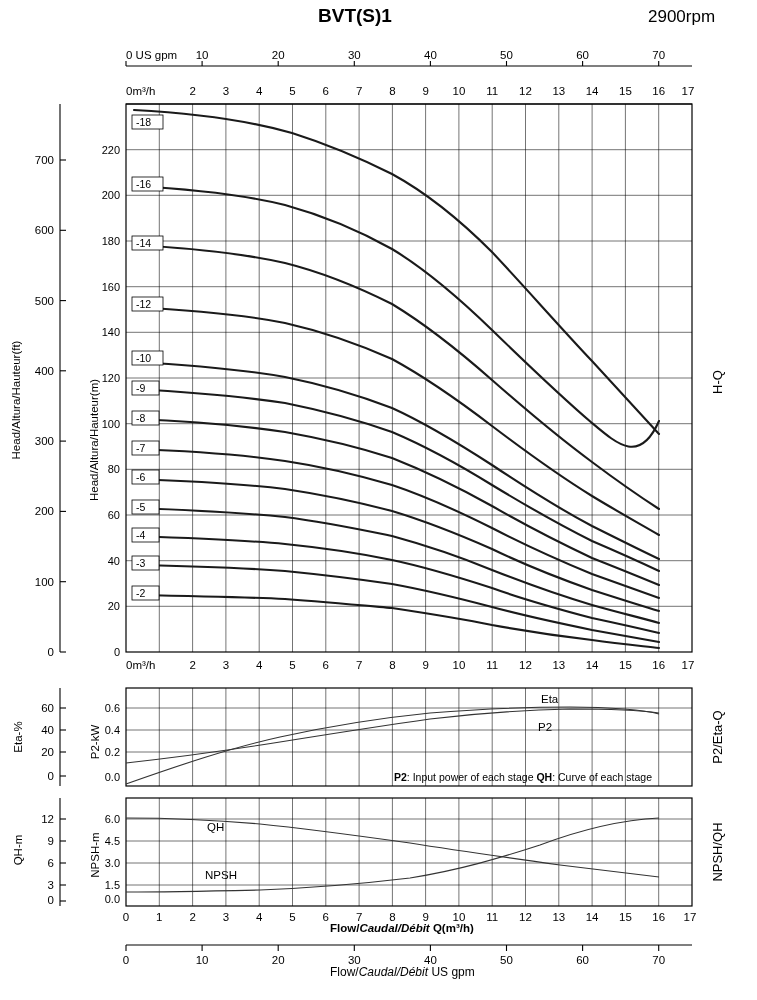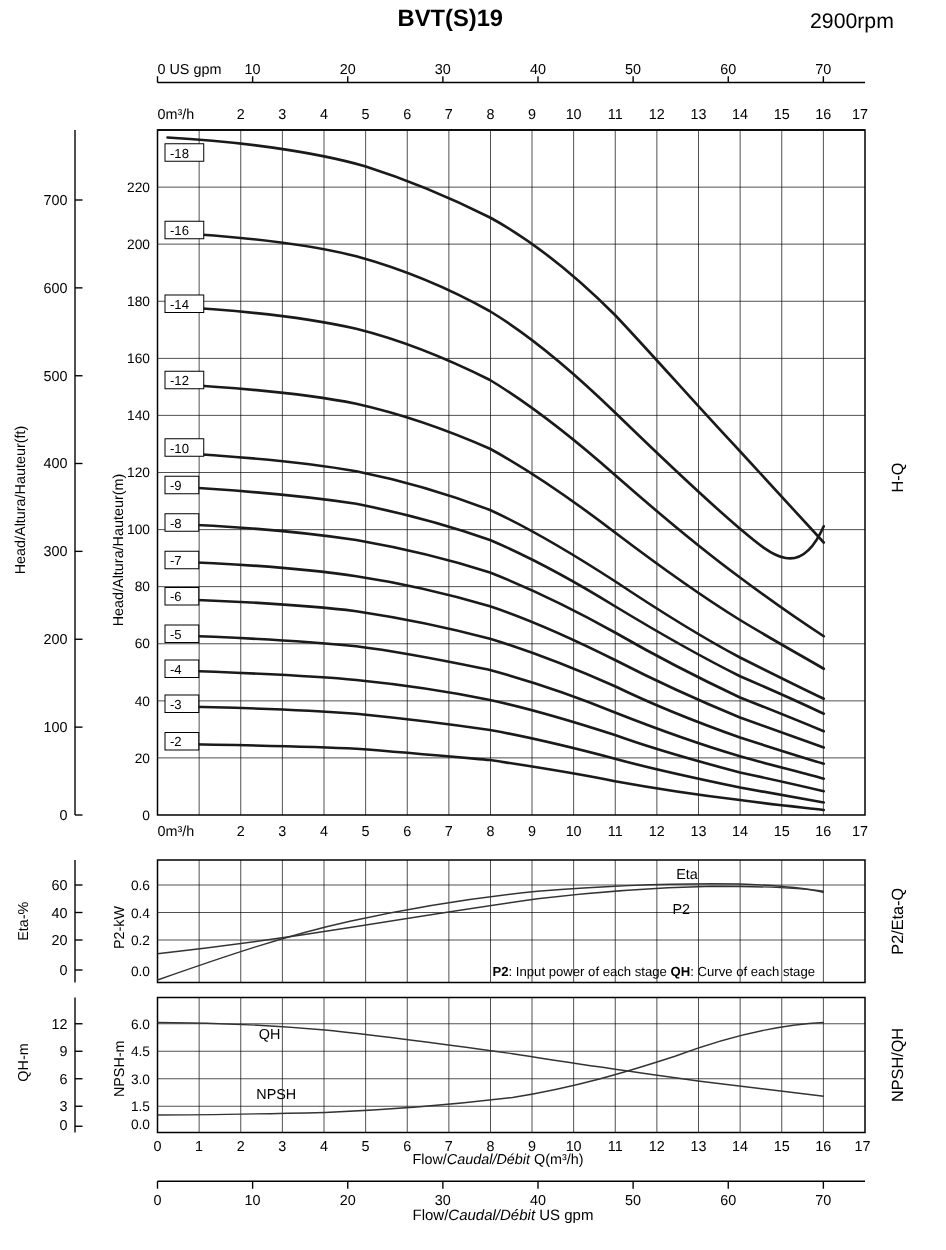--- a/index.html
+++ b/index.html
@@ -12,21 +12,21 @@
   .tick{font-size:11.5px;}
   .ticks{font-size:11px;}
   .axname{font-size:11.5px;}
   .curvelab{font-size:10.5px;}
   .sideR{font-size:13px;}
   .note{font-size:10.5px;}
 </style>
 </head>
 <body>
 
-<div class="abs title">BVT(S)19</div>
+<div class="abs title">BVT(S)1</div>
 <div class="abs rpm">2900rpm</div>
 
 <svg width="757" height="1000">
   <defs>
     <style>
       .gl{stroke:#000;stroke-width:0.55;fill:none;}
       .fr{stroke:#000;stroke-width:1.2;fill:none;}
       .cv{stroke:#1a1a1a;stroke-width:2.1;fill:none;stroke-linecap:round;}
       .cv2{stroke:#333;stroke-width:1.1;fill:none;}
       .ax{stroke:#000;stroke-width:1.1;fill:none;}
@@ -375,18 +375,18 @@
     <text class="tick" x="202.1" y="964" text-anchor="middle">10</text>
     <text class="tick" x="278.2" y="964" text-anchor="middle">20</text>
     <text class="tick" x="354.3" y="964" text-anchor="middle">30</text>
     <text class="tick" x="430.4" y="964" text-anchor="middle">40</text>
     <text class="tick" x="506.5" y="964" text-anchor="middle">50</text>
     <text class="tick" x="582.6" y="964" text-anchor="middle">60</text>
     <text class="tick" x="658.7" y="964" text-anchor="middle">70</text>
   </g>
 </svg>
 
-<div class="abs" style="left:330px;top:922px;font-size:11.5px;">
+<div class="abs" style="left:330px;top:922px;font-size:11.5px;font-weight:bold;">
   Flow/<i>Caudal/Débit</i> Q(m³/h)
 </div>
 <div class="abs" style="left:330px;top:965px;font-size:12px;">
   Flow/<i>Caudal/Débit</i>  US gpm
 </div>
 
 </body></html>

